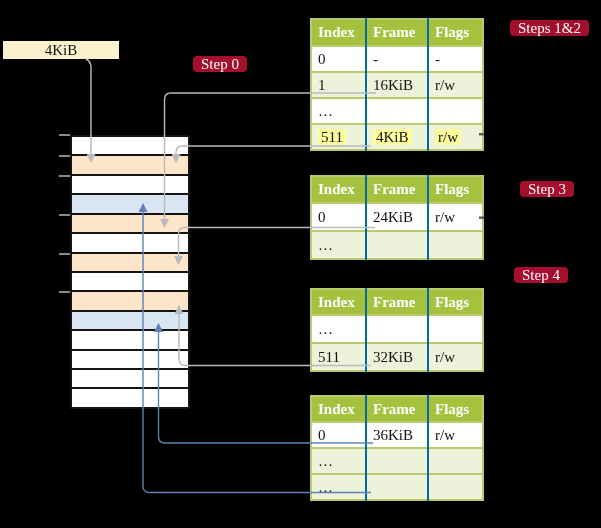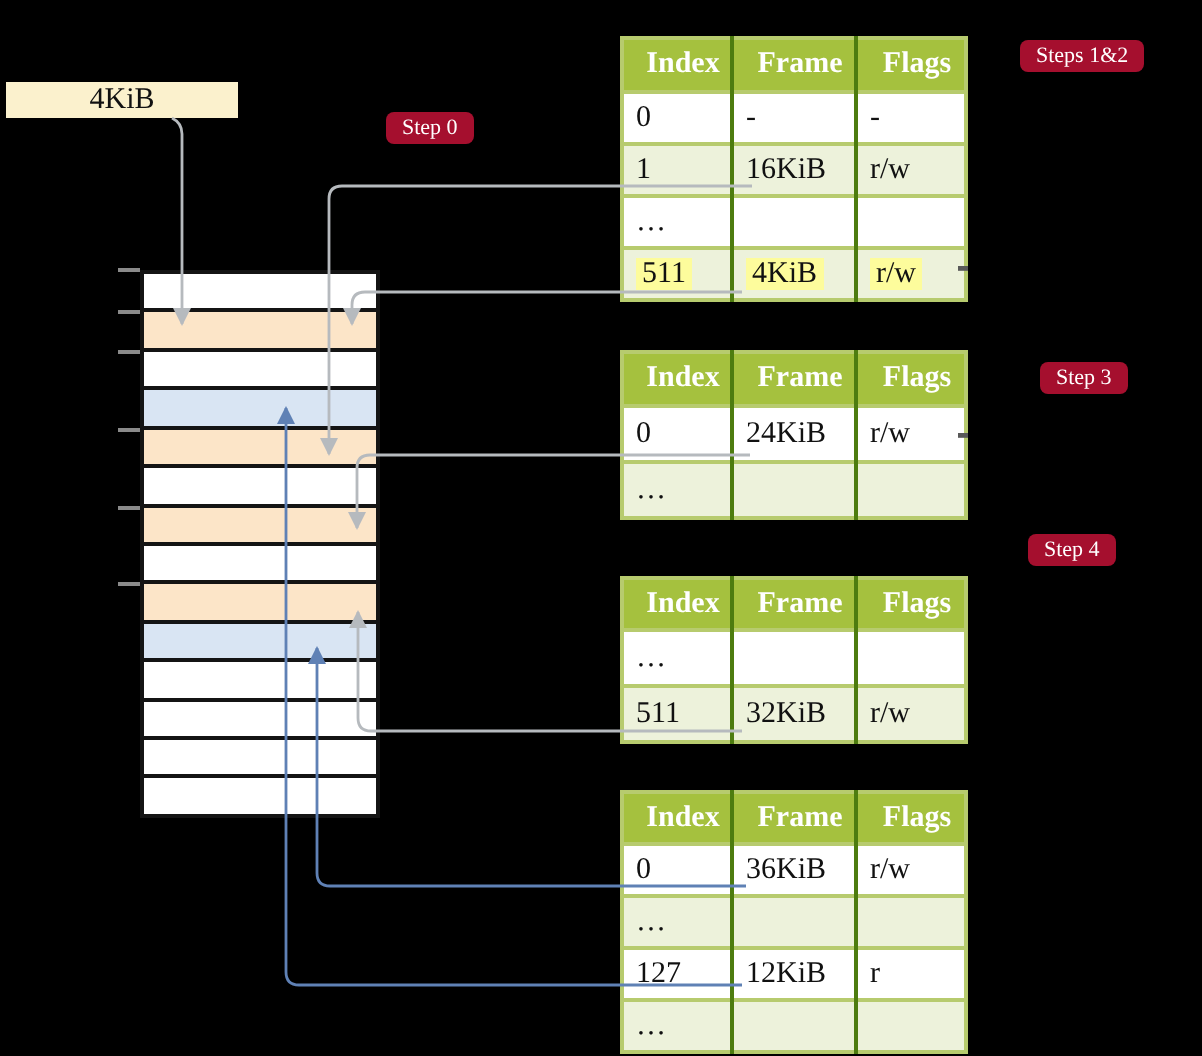--- a/index.html
+++ b/index.html
@@ -9,21 +9,21 @@
   }
   
   .frame-box{
     position:absolute;left:3px;top:41px;width:116px;height:18px;
     background:var(--frame-box-bg,#fbf1cd);color:#111;
     font-size:15px;line-height:18px;text-align:center;
   }
   
   .step{
     position:absolute;background:var(--step-label-bg,#a50f2e);
-    color:var(--step-label-text,#fff);font-size:11px;line-height:16px;
+    color:var(--step-label-text,#fff);font-size:15px;line-height:16px;
     padding:0 8px;border-radius:4px;white-space:nowrap;
   }
   .step0{left:193px;top:42px;margin-top:14px;}
   .steps12{left:510px;top:20px;}
   .step3{left:520px;top:158px;margin-top:23px;}
   .step4{left:514px;top:267px;}
   
   .memory{
     position:absolute;left:70px;top:135px;width:120px;height:274px;
     box-sizing:border-box;border:2px solid #141414;background:#fff;
@@ -35,28 +35,28 @@
   .f-peach{background:var(--mem-peach,#fce5c8);}
   .f-blue{background:var(--mem-blue,#d9e5f3);}
   .tick{position:absolute;left:59px;width:11px;height:2px;background:var(--tick-gray,#8a8a8a);}
   
   table.pt{
     position:absolute;left:310px;border-collapse:collapse;table-layout:fixed;
     width:172px;background:#fff;border:2px solid var(--table-border,#b7cb6e);
   }
   table.pt th{
     background:var(--table-header,#a5c13e);color:#fff;font-weight:bold;
-    font-size:15px;text-align:center;padding:0 0 0 6px;margin-top:28px;
+    font-size:15px;text-align:left;padding:0 0 0 6px;margin-top:28px;
   }
   table.pt td{
     font-size:15px;color:#111;padding:0 0 0 6px;
     border-top:2px solid var(--table-border,#b7cb6e);
     vertical-align:middle;
   }
-  table.pt th + th, table.pt td + td{border-left:2px solid #4d7c0f;}
+  table.pt th + th, table.pt td + td{border-left:2px solid #0369a1;}
   tr.sh td{background:var(--row-shaded,#edf2db);}
   .t1{top:18px;}  .t1 th{height:25px;} .t1 td{height:24px;}
   .t2{top:175px;} .t2 th{height:25px;} .t2 td{height:26px;}
   .t3{top:288px;} .t3 th{height:24px;} .t3 td{height:26px;}
   .t4{top:395px;} .t4 th{height:24px;} .t4 td{height:24px;}
   .hl{background:var(--highlight-yellow,#fdfc9c);padding:0 3px;}
   
   svg.overlay{position:absolute;left:0;top:0;pointer-events:none;}
   .agray{fill:none;stroke:var(--arrow-gray,#b6babe);stroke-width:1.4;}
   .ablue{fill:none;stroke:var(--arrow-blue,#5f81b5);stroke-width:1.4;}
@@ -203,25 +203,20 @@
     <tbody>
       <tr>
         <td>0</td>
         <td>36KiB</td>
         <td>r/w</td>
       </tr>
       <tr class="sh">
         <td>…</td>
         <td></td>
         <td></td>
-      </tr>
-      <tr>
-        <td>127</td>
-        <td>12KiB</td>
-        <td>r</td>
       </tr>
       <tr class="sh">
         <td>…</td>
         <td></td>
         <td></td>
       </tr>
     </tbody>
   </table>
 
   <svg class="overlay" width="601" height="528" viewBox="0 0 601 528">

